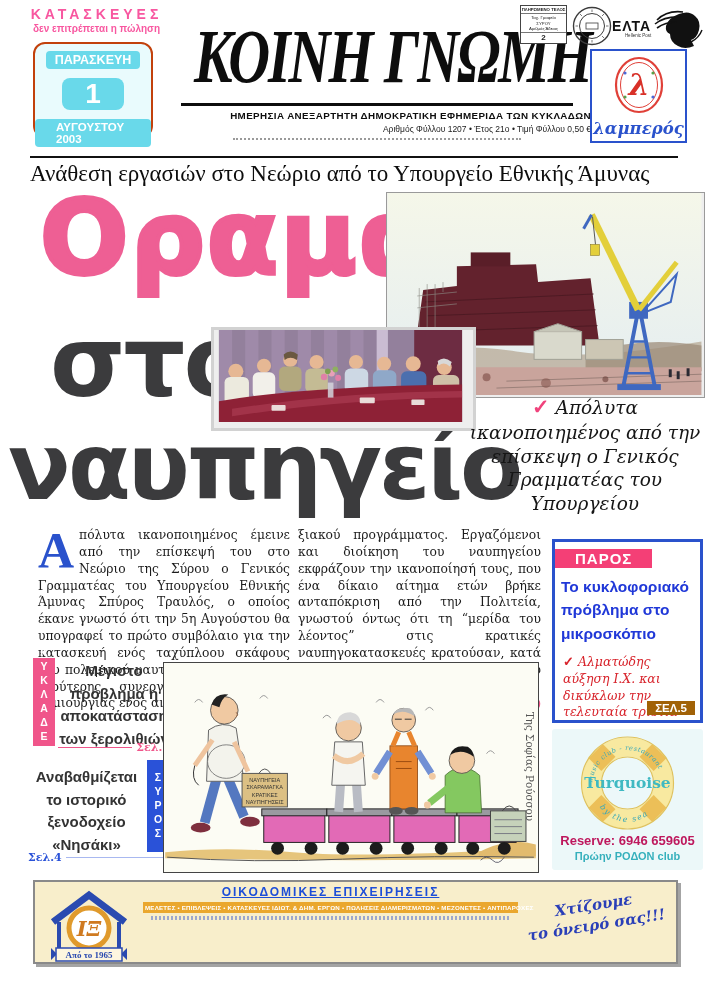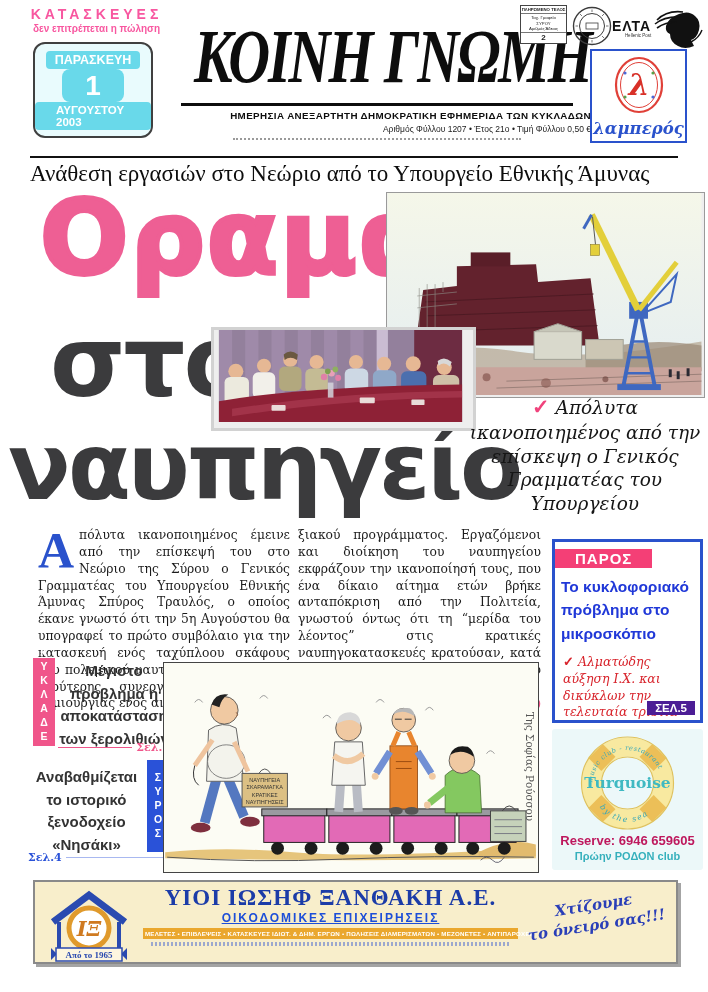--- a/index.html
+++ b/index.html
@@ -4,23 +4,23 @@
 <style>
   html,body{margin:0;padding:0;background:#ffffff;}
   #page{position:relative;width:708px;height:992px;background:#fff;overflow:hidden;
         font-family:"Liberation Sans",sans-serif;color:#111;}
   .abs{position:absolute;}
 
   
   .subscriber{left:24px;top:6px;width:145px;text-align:center;color:#f857a0;}
   .subscriber .lbl{font-size:14px;font-weight:bold;letter-spacing:4px;}
   .subscriber .note{font-size:10px;font-weight:bold;margin-top:1px;}
-  .datebox{left:33px;top:42px;width:120px;height:96px;background:#e9fbfd;border:2px solid #404040;
+  .datebox{left:33px;top:42px;width:120px;height:96px;background:#e9fbfd;border:2px solid #c2410c;
            border-radius:12px;display:flex;flex-direction:column;align-items:center;justify-content:space-between;
-           padding:7px 0 6px;box-sizing:border-box;}
+           padding:7px 0 6px;box-sizing:border-box;gap:9px;}
   .datebox .pill{background:#69d9ea;color:#fff;font-weight:bold;font-size:12.5px;padding:2px 9px;border-radius:4px;}
   .datebox .num{background:#69d9ea;color:#fff;font-weight:bold;font-size:28px;width:62px;height:36px;
                 border-radius:8px;display:flex;align-items:center;justify-content:center;}
   .datebox .my{background:#69d9ea;color:#fff;font-weight:bold;font-size:11.5px;padding:2px 21px;border-radius:4px;}
 
   .masthead{left:163px;top:16px;width:428px;height:132px;text-align:right;}
   .mast-title{position:absolute;top:-4px;left:0;right:0;font-family:"Liberation Serif",serif;
               font-style:italic;font-weight:900;font-size:58px;letter-spacing:-2px;color:#0d0d0d;
               transform:scaleY(1.32);transform-origin:top center;white-space:nowrap;}
   .mast-rule{position:absolute;top:87px;left:18px;right:18px;height:3px;background:#0d0d0d;}
@@ -74,21 +74,21 @@
   .pageref-pink{display:block;text-align:right;font-weight:bold;font-size:13px;color:#f0558a;margin-top:1px;}
 
   
   .paros{left:552px;top:539px;width:151px;height:184px;border:3px solid #2a52cc;box-sizing:border-box;
          background:#fff;}
   .paros .tag{display:inline-block;margin-top:7px;background:#f43f76;color:#fff;font-weight:bold;
               font-size:15px;letter-spacing:1px;padding:1px 20px;}
   .paros .title{margin:7px 6px 0;color:#2038d8;font-weight:bold;font-size:15.5px;line-height:1.5;}
   .paros .bullet{margin:8px 8px 0;color:#d8242c;font-family:"DejaVu Serif",serif;font-style:italic;
                  font-size:12.5px;line-height:1.35;}
-  .paros .ref{position:absolute;right:5px;bottom:5px;background:#4c1d95;color:#fff;font-weight:bold;
+  .paros .ref{position:absolute;right:5px;bottom:5px;background:#a16207;color:#fff;font-weight:bold;
               font-size:11.5px;padding:1px 8px;}
 
   
   .vtag{display:flex;align-items:center;justify-content:center;color:#fff;font-weight:bold;
         writing-mode:vertical-rl;text-orientation:upright;font-size:10.5px;letter-spacing:2px;}
   .tag-cyc{left:33px;top:658px;width:22px;height:88px;background:#f0558a;}
   .tag-syr{left:147px;top:760px;width:22px;height:92px;background:#2a52d8;}
   .sbtitle{font-weight:bold;font-size:15px;line-height:1.5;color:#333;text-align:center;}
   .t-cyc{left:58px;top:660px;width:112px;}
   .t-syr{left:28px;top:766px;width:117px;}
@@ -489,21 +489,20 @@
     <svg class="logo" width="92" height="76" viewBox="0 0 92 76">
       <path d="M10,36 L46,9 L82,36" stroke="#2a4ab0" stroke-width="7" fill="none"></path>
       <path d="M16,36 L16,62 M76,36 L76,62" stroke="#2a4ab0" stroke-width="4"></path>
       <circle cx="46" cy="42" r="20" fill="#fff" stroke="#e09a2c" stroke-width="5"></circle>
       <text x="46" y="50" text-anchor="middle" font-family="DejaVu Serif, serif" font-style="italic" font-weight="bold" font-size="21" fill="#cf7a20">ΙΞ</text>
       <path d="M8,62 L14,68 L8,74 M84,62 L78,68 L84,74" fill="#2a4ab0"></path>
       <rect x="13" y="62" width="66" height="13" fill="#fdf6e0" stroke="#2a4ab0" stroke-width="1.5"></rect>
       <text x="46" y="72" text-anchor="middle" font-family="Liberation Serif, serif" font-weight="bold" font-size="9" fill="#2a4ab0">Από το 1965</text>
     </svg>
     <div class="mid">
-      <div class="company">ΥΙΟΙ ΙΩΣΗΦ ΞΑΝΘΑΚΗ Α.Ε.</div>
       <div class="field">ΟΙΚΟΔΟΜΙΚΕΣ ΕΠΙΧΕΙΡΗΣΕΙΣ</div>
       <div class="services">ΜΕΛΕΤΕΣ • ΕΠΙΒΛΕΨΕΙΣ • ΚΑΤΑΣΚΕΥΕΣ ΙΔΙΩΤ. &amp; ΔΗΜ. ΕΡΓΩΝ • ΠΩΛΗΣΕΙΣ ΔΙΑΜΕΡΙΣΜΑΤΩΝ • ΜΕΖΟΝΕΤΕΣ • ΑΝΤΙΠΑΡΟΧΕΣ</div>
       <div class="micro"></div>
     </div>
     <div class="slogan">
       <span>Χτίζουμε</span><br>
       <span>το όνειρό σας!!!</span>
     </div>
   </div>
 

